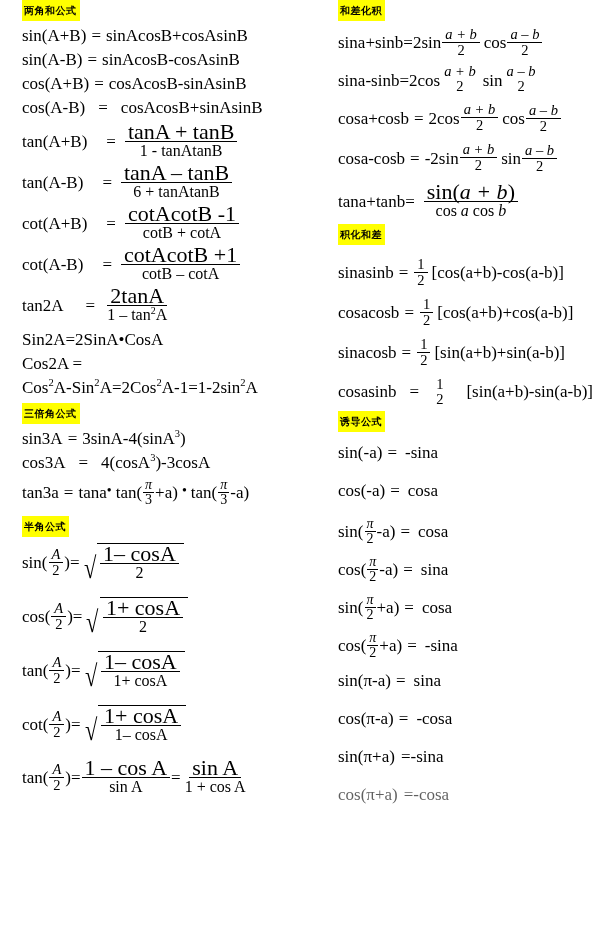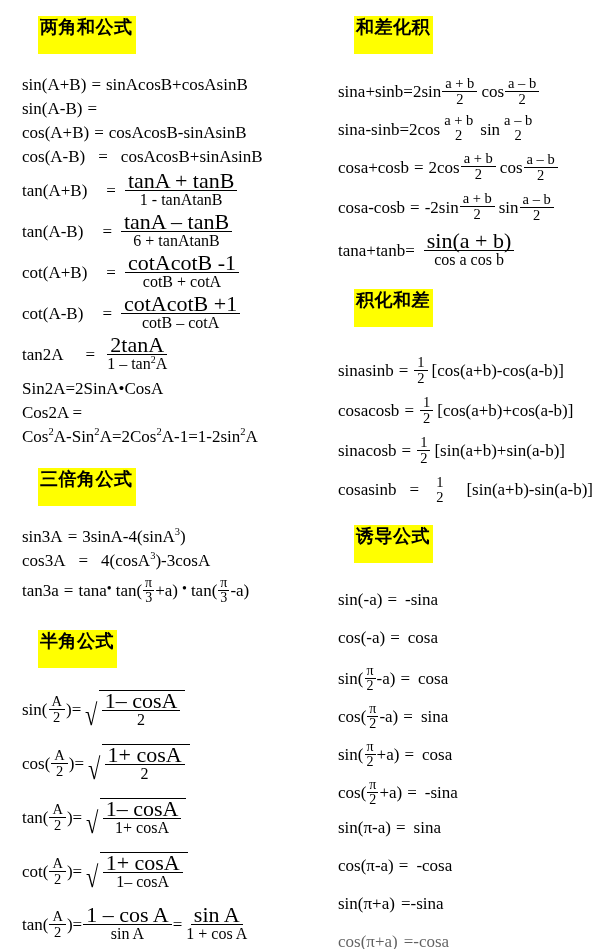--- a/index.html
+++ b/index.html
@@ -14,24 +14,24 @@
   .sheet{position:relative;width:608px;height:949px;}
   .col{position:absolute;top:0;}
   .col-left{left:22px;width:300px;}
   .col-right{left:338px;width:262px;}
 
   .hdr{
     display:inline-block;
     background:#ffff00;
     font-family:"DejaVu Sans","Liberation Sans",sans-serif;
     font-weight:bold;
-    font-size:18px;
+    font-size:10px;
     line-height:19px;
-    padding:1px 3px 18px 2px;
-    margin:16px;
+    padding:1px 3px 1px 2px;
+    margin:0;
     white-space:nowrap;
     letter-spacing:.5px;
   }
   .hdr-wrap{margin:0 0 3px 0;}
 
   .eq{
     font-size:17px;
     line-height:23px;
     white-space:nowrap;
     display:flex;
@@ -69,21 +69,21 @@
     font-size:16px;
     white-space:nowrap;
   }
   .frac.nobar .num{border-bottom:none;}
   .frac.small .num,.frac.small .den{font-size:14.5px;line-height:15px;}
   .frac.tiny .num,.frac.tiny .den{font-size:14px;line-height:14px;padding:0 2px;}
 
   
   .frac.raise{margin-top:-3px;}
 
-  .it{}
+  .it{font-style:italic;}
   sup{font-size:.62em;vertical-align:super;line-height:0;}
 
   
   .rad{
     display:inline-flex;
     align-items:stretch;
     vertical-align:middle;
     margin-left:2px;
   }
   .rad .sign{
@@ -120,20 +120,21 @@
 
     <div class="eq">
       <span class="lhs">sin(A+B)</span>
       <span class="eqsign">=</span>
       <span>sinAcosB+cosAsinB</span>
     </div>
 
     <div class="eq">
       <span class="lhs">sin(A-B)</span>
       <span class="eqsign">=</span>
+      <span>sinAcosB-cosAsinB</span>
     </div>
 
     <div class="eq">
       <span class="lhs">cos(A+B)</span>
       <span class="eqsign">=</span>
       <span>cosAcosB-sinAsinB</span>
     </div>
 
     <div class="eq gap">
       <span class="lhs">cos(A-B)</span>

